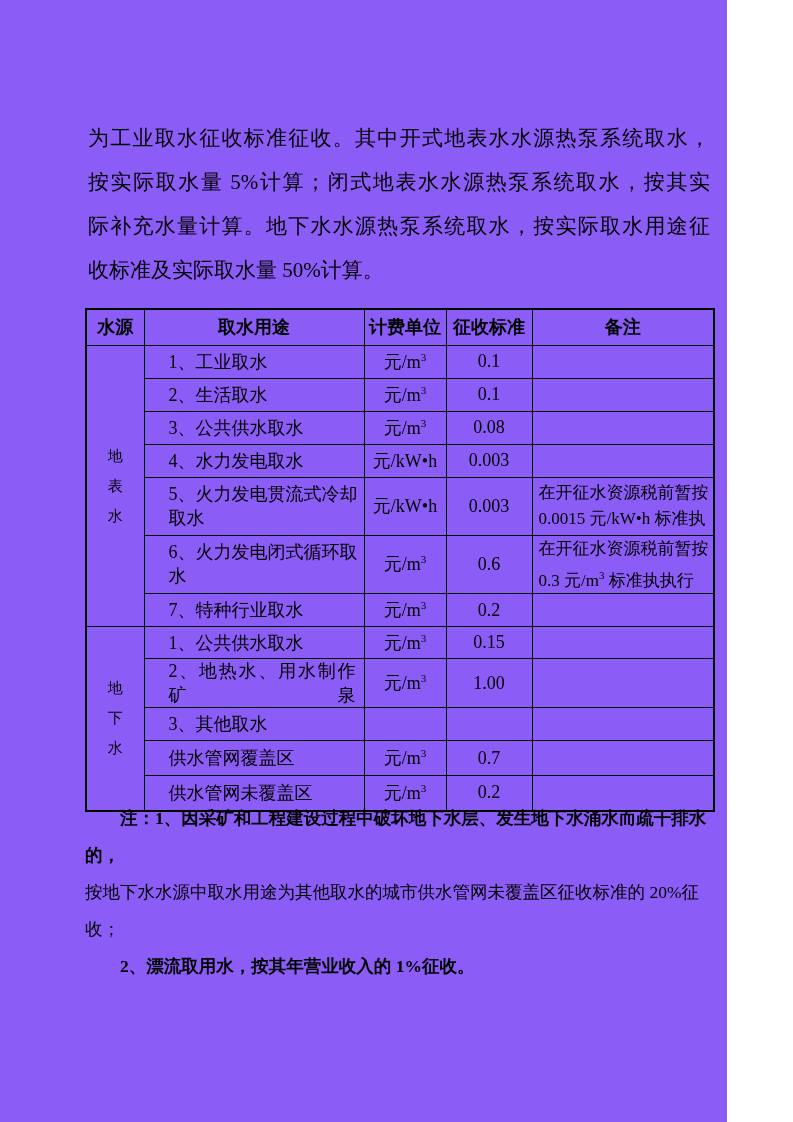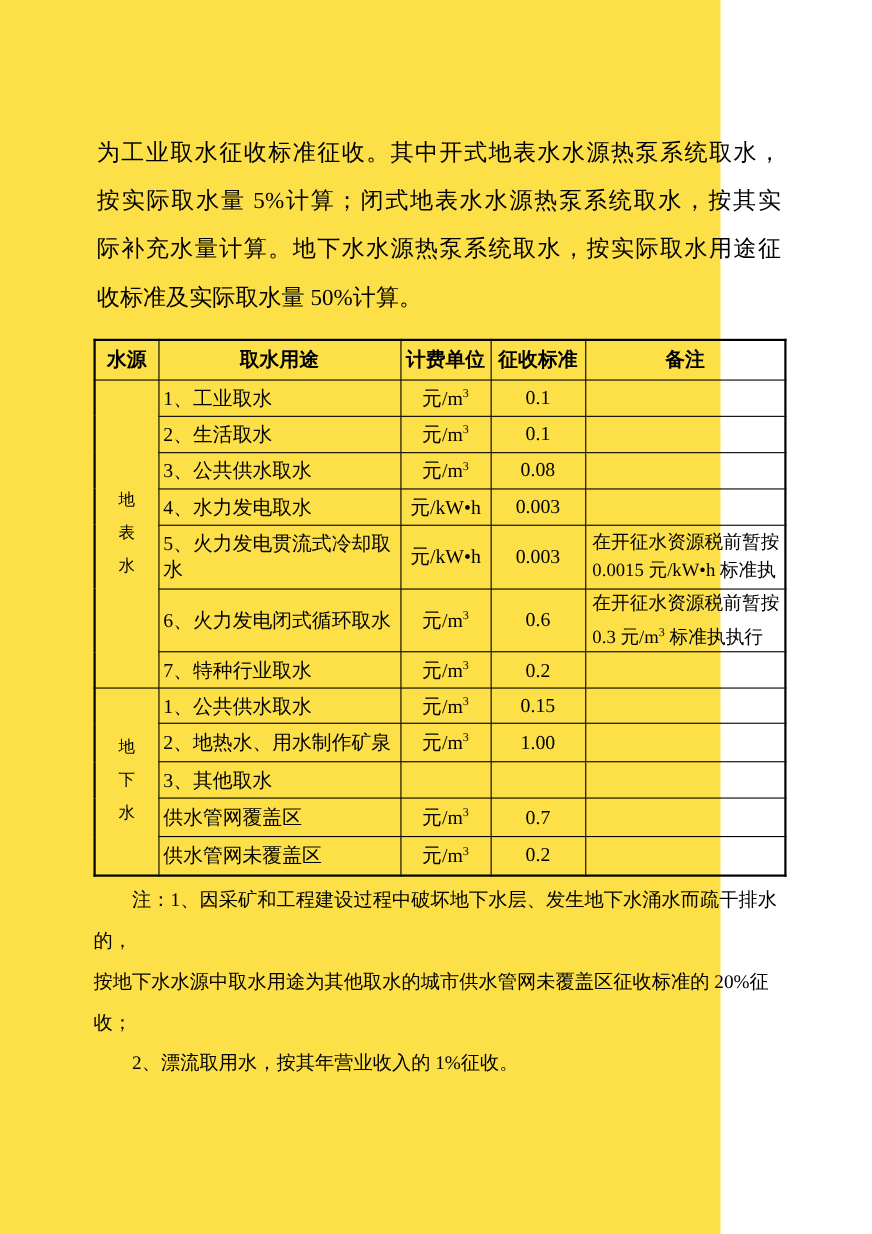--- a/index.html
+++ b/index.html
@@ -4,21 +4,21 @@
 <style>
   html, body { margin: 0; padding: 0; }
   body {
     width: 793px; height: 1122px;
     background: #ffffff;
     color: #000000;
     font-family: "Liberation Serif", "DejaVu Serif", serif;
     position: relative;
     overflow: hidden;
   }
-  .page { position: absolute; left: 0; top: 0; width: 655px; height: 1122px; background: #fde047; }
+  .page { position: absolute; left: 0; top: 0; width: 727px; height: 1122px; background: #8b5cf6; }
 
   
   .para {
     position: absolute; left: 88px; top: 116px; width: 622px;
     font-size: 21px; line-height: 44px;
   }
   .para .jl { text-align: justify; text-align-last: justify; }
   .para .ll { text-align: left; }
 
   
@@ -36,37 +36,37 @@
   }
   table.fee td {
     border: 1px solid #000;
     padding: 0;
     font-size: 18px;
     vertical-align: middle;
     overflow: hidden;
   }
   table.fee tr.hdr td { font-weight: bold; text-align: center; }
   td.c { text-align: center; }
-  td.use .utext { padding-left: 4px; text-align: left; }
+  td.use .utext { padding-left: 24px; text-align: left; }
   td.use .spread { padding-right: 8px; text-align: justify; text-align-last: justify; }
   .vert {
     width: 20px; margin: 0 auto;
     word-break: break-all; line-height: 30px; text-align: center;
     font-size: 15px;
   }
   sup { font-size: 11px; }
   td.remark { text-align: left; }
   td.remark .rline { padding-left: 6px; line-height: 26px; font-size: 17px; white-space: nowrap; }
 
   
   .notes {
     position: absolute; left: 85px; top: 800px; width: 627px;
     font-size: 17.5px; line-height: 37px; text-align: left;
   }
-  .notes .indent { text-indent: 35px; }
+  .notes .indent { text-indent: 35px; font-weight: bold; }
 
   .pageno {
     position: absolute; left: 0; top: 1003px; width: 793px;
     text-align: center; font-size: 13px;
   }
 </style>
 </head>
 <body>
 
 <div class="page">

